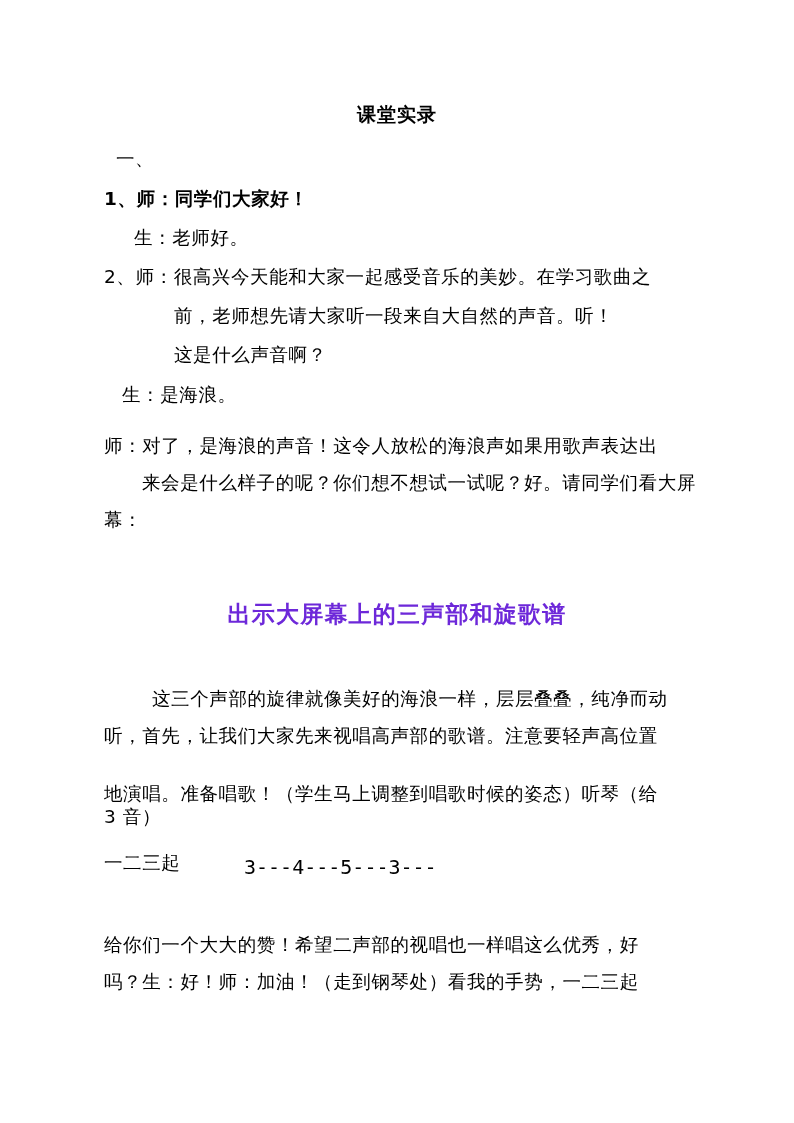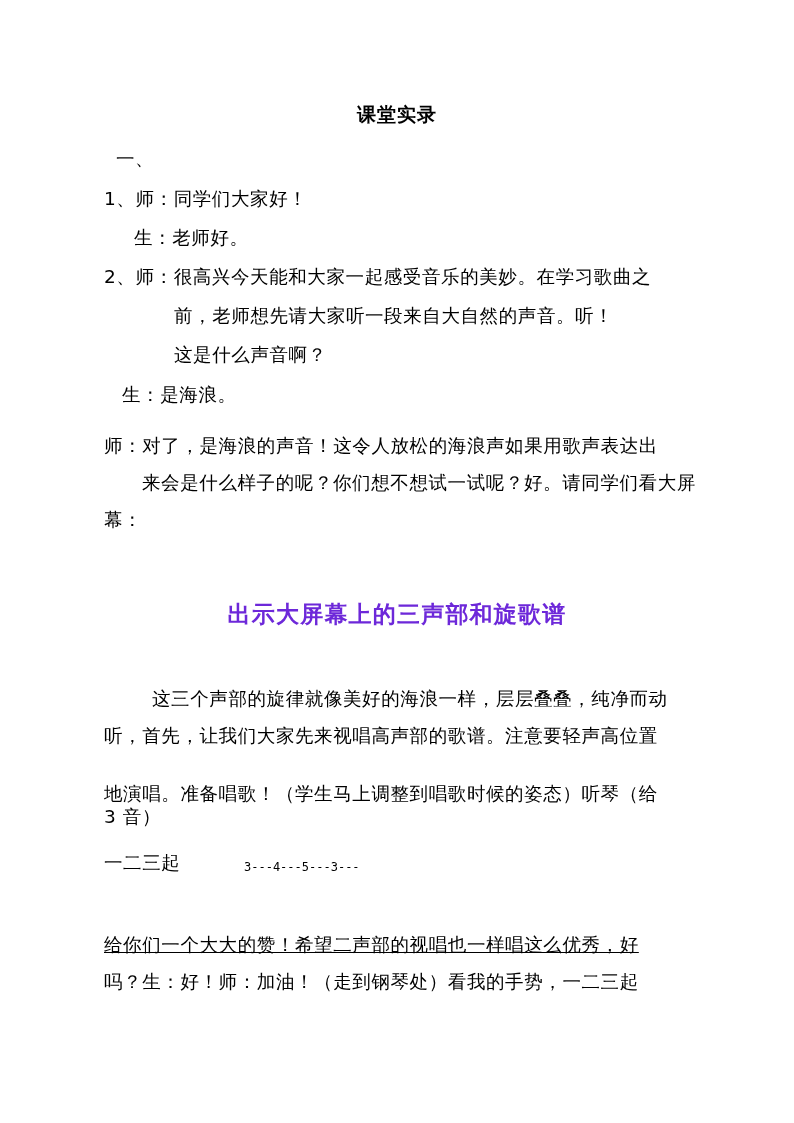--- a/index.html
+++ b/index.html
@@ -57,34 +57,34 @@
     text-align: center;
     font-size: 23px;
     font-weight: bold;
     letter-spacing: 1.2px;
     line-height: 32px;
     color: #6d28d9;
   }
 
   .mono-note {
     font-family: "DejaVu Sans Mono", "Liberation Mono", monospace;
-    font-size: 12px;
+    font-size: 20px;
     letter-spacing: 0px;
   }
 </style>
 </head>
 <body>
 
 <div class="page">
 
   <div class="doc-title">课堂实录</div>
 
   <div class="line" style="left:116px; top:147px;">一、</div>
 
-  <div class="line" style="left:104px; top:187px;">1、师：同学们大家好！</div>
+  <div class="line" style="left:104px; top:187px;font-weight:bold;">1、师：同学们大家好！</div>
 
   <div class="line" style="left:134px; top:226px;">生：老师好。</div>
 
   <div class="line" style="left:104px; top:265px;">2、师：很高兴今天能和大家一起感受音乐的美妙。在学习歌曲之</div>
 
   <div class="line" style="left:174px; top:304px;">前，老师想先请大家听一段来自大自然的声音。听！</div>
 
   <div class="line" style="left:174px; top:343px;">这是什么声音啊？</div>
 
   <div class="line" style="left:122px; top:383px;">生：是海浪。</div>
@@ -103,17 +103,17 @@
 
   <div class="line" style="left:104px; top:782px;">地演唱。准备唱歌！（学生马上调整到唱歌时候的姿态）听琴（给</div>
 
   <div class="line" style="left:104px; top:805px;">3 音）</div>
 
   <div class="line" style="left:104px; top:851px;">一二三起</div>
 
   <div class="line mono-note" style="left:244px; top:855px;">3---4---5---3---</div>
 
 
-  <div class="line" style="left:104px; top:933px;text-decoration:underline;">给你们一个大大的赞！希望二声部的视唱也一样唱这么优秀，好</div>
+  <div class="line" style="left:104px; top:933px;">给你们一个大大的赞！希望二声部的视唱也一样唱这么优秀，好</div>
 
   <div class="line" style="left:104px; top:970px;">吗？生：好！师：加油！（走到钢琴处）看我的手势，一二三起</div>
 
 </div>
 
 </body></html>

